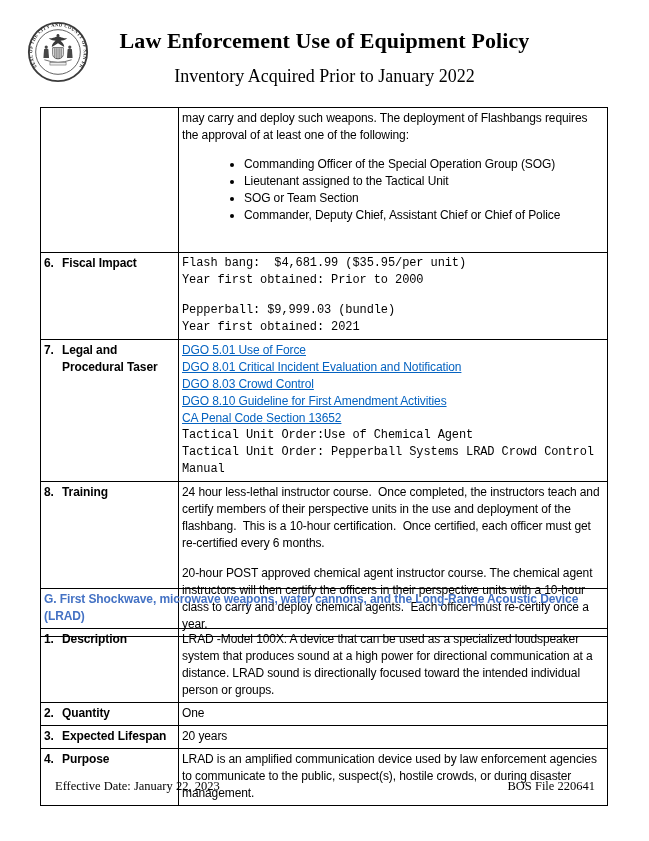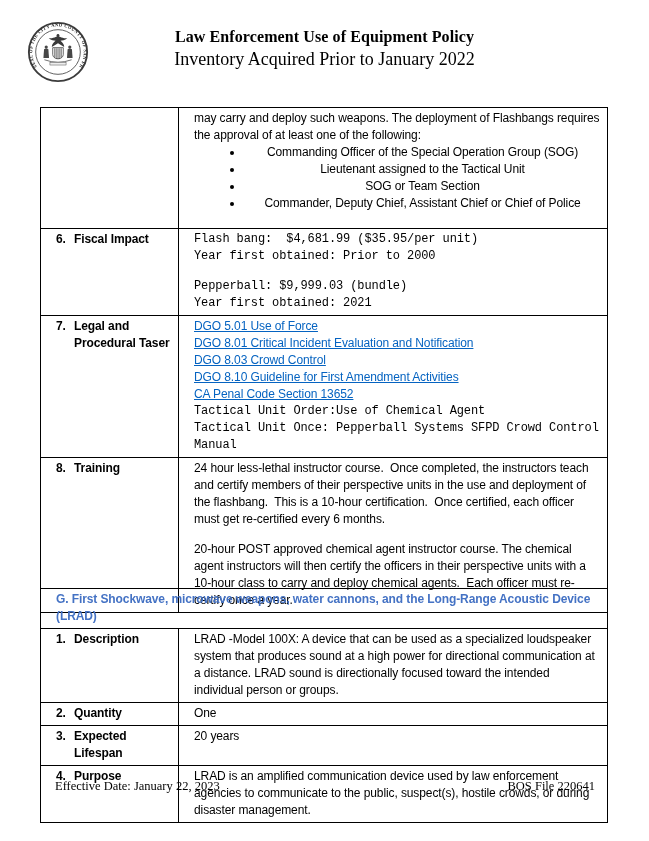--- a/index.html
+++ b/index.html
@@ -3,38 +3,38 @@
 <meta charset="utf-8">
 <style>
   html,body{margin:0;padding:0;background:#e8e8e8;}
   .page{position:relative;width:649px;height:841px;background:#ffffff;margin:0 auto;
         font-family:"Liberation Sans",sans-serif;color:#000;overflow:hidden;}
 
   
   .seal{position:absolute;left:27px;top:17px;}
   .header{position:absolute;top:28px;left:0;width:100%;text-align:center;
           font-family:"Liberation Serif",serif;}
-  .header .title{font-size:16px;font-weight:bold;letter-spacing:.1px;margin-bottom:3px;}
+  .header .title{font-size:22px;font-weight:bold;letter-spacing:.1px;margin-bottom:12px;}
   .header .sub{font-size:18px;line-height:20px;}
 
   
   .content{position:absolute;left:40px;top:107px;width:568px;}
   .content2{position:absolute;left:40px;top:588px;width:568px;}
   table.doc{border-collapse:collapse;width:100%;table-layout:fixed;
             font-size:12px;line-height:17px;letter-spacing:-0.1px;}
-  table.doc td{border:1.5px solid #000;vertical-align:top;padding:2px 6px 3px 15px;}
+  table.doc td{border:1.5px solid #000;vertical-align:top;padding:2px 6px 3px 3px;}
   col.labelcol{width:138px;}
   .lbl{display:flex;font-weight:bold;}
   .lbl .num{width:18px;flex:none;}
   .lbl .txt{flex:1;}
   .line{min-height:17px;white-space:pre-wrap;font-family:Liberation Mono, monospace;}
   .line.blank{min-height:13px;}
   .para{white-space:pre-wrap;}
   .para + .para{margin-top:13px;}
-  ul.bullets{margin:0;padding-left:50px;text-align:center;}
+  ul.bullets{margin:12px;padding-left:50px;}
   ul.bullets li{white-space:pre-wrap;}
   a.doclink{display:block;color:#0563C1;text-decoration:underline;cursor:pointer;}
   td.sechead{color:#4472C4;font-weight:bold;padding-top:3px;padding-bottom:4px;}
 
   
   .footer{position:absolute;top:779px;left:55px;right:54px;display:flex;
           justify-content:space-between;font-family:"Liberation Serif",serif;
           font-size:12.5px;}
 </style>
 </head>
@@ -123,21 +123,21 @@
             <span class="txt">Legal and Procedural Taser</span>
           </div>
         </td>
         <td>
           <a class="doclink" href="#">DGO 5.01 Use of Force</a>
           <a class="doclink" href="#">DGO 8.01 Critical Incident Evaluation and Notification</a>
           <a class="doclink" href="#">DGO 8.03 Crowd Control</a>
           <a class="doclink" href="#">DGO 8.10 Guideline for First Amendment Activities</a>
           <a class="doclink" href="#">CA Penal Code Section 13652</a>
           <div class="line">Tactical Unit Order:Use of Chemical Agent</div>
-          <div class="line">Tactical Unit Once: Pepperball Systems SFPD Crowd Control Manual</div>
+          <div class="line">Tactical Unit Order: Pepperball Systems LRAD Crowd Control Manual</div>
         </td>
       </tr>
 
       <tr>
         <td>
           <div class="lbl">
             <span class="num">8.</span>
             <span class="txt">Training</span>
           </div>
         </td>

